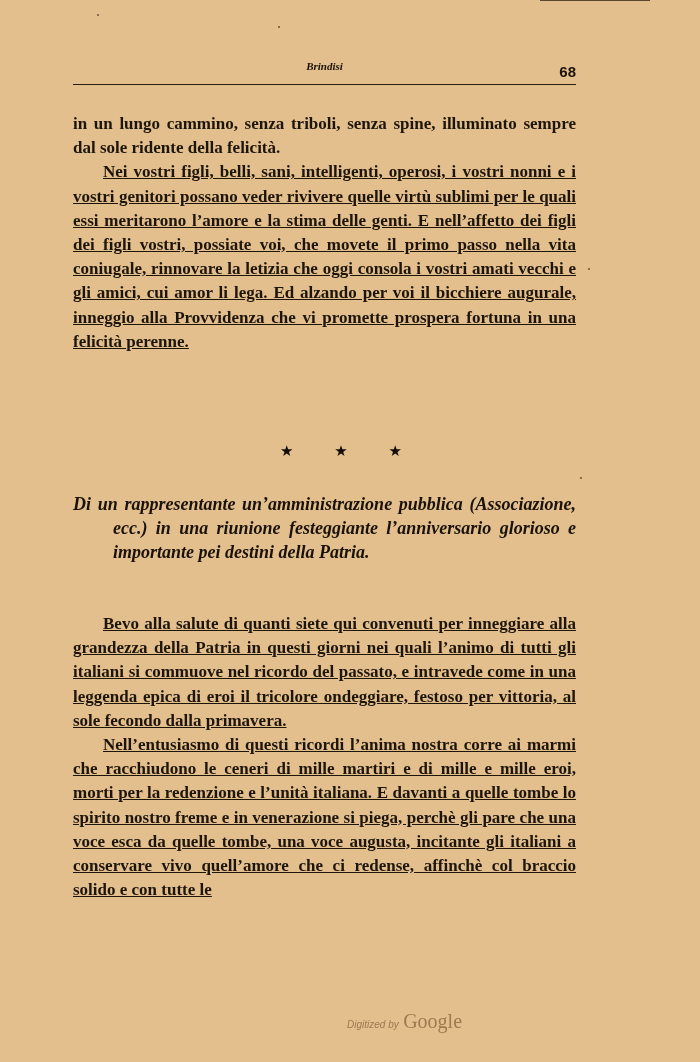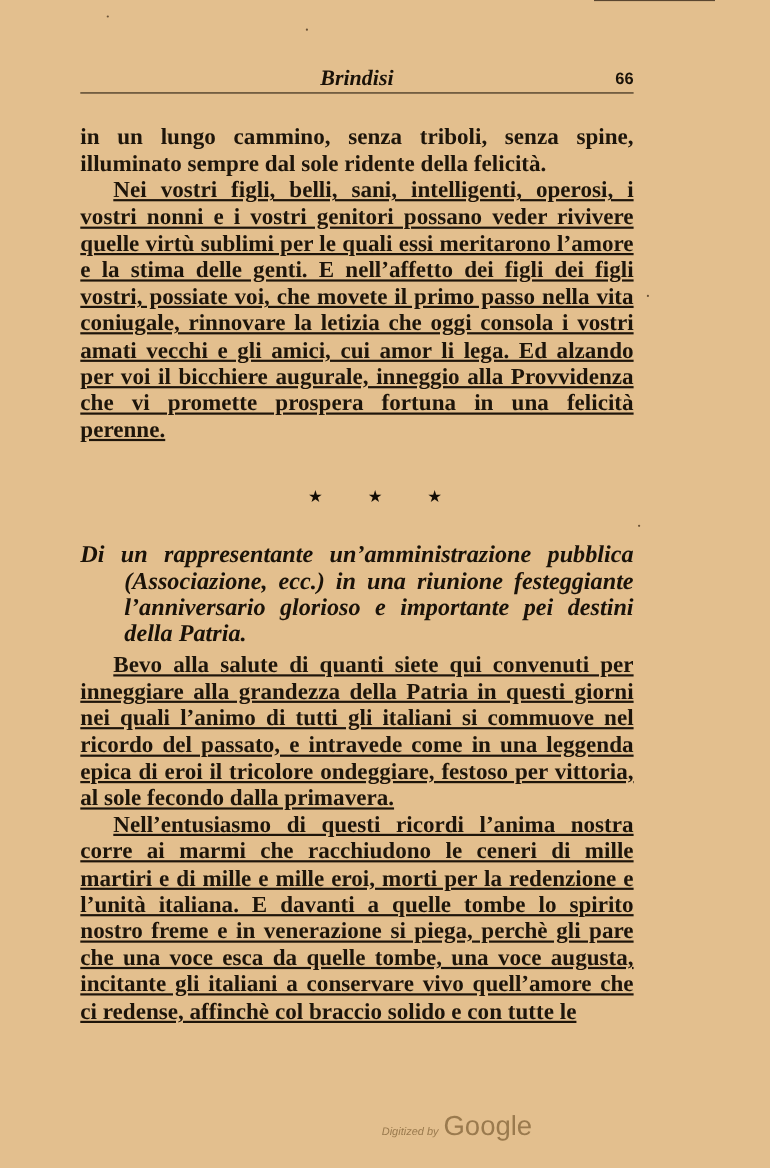--- a/index.html
+++ b/index.html
@@ -10,75 +10,75 @@
       color: #1a1208;
     }
     .topline { position: absolute; top: 0; right: 50px; width: 110px; height: 1px; background: #5a4630; }
     .header {
       position: absolute; left: 73px; top: 58px; width: 503px; height: 26px;
       border-bottom: 1.5px solid #2a1e10;
     }
     .running-title {
       position: absolute; left: 0; right: 0; top: 2px; text-align: center;
       font-family: "Liberation Serif", serif; font-style: italic; font-weight: bold;
-      font-size: 20px;
+      font-size: 11px;
     }
     .page-number {
       position: absolute; right: 0; top: 5px;
       font-family: "Liberation Sans", sans-serif; font-weight: bold; font-size: 15px;
     }
     .text-block { position: absolute; left: 73px; width: 503px; }
     .para {
-      margin: 0; font-family: "Liberation Serif", serif; font-size: 21px;
+      margin: 0; font-family: "Liberation Serif", serif; font-size: 17px;
       line-height: 24.2px; text-align: justify; text-align-last: left; font-weight: bold;
       color: #1e150a;
     }
     .indent { text-indent: 30px; text-decoration: underline; }
     .stars {
       position: absolute; left: 0; right: 0; top: 442px; text-align: center;
       font-size: 15px; letter-spacing: 18px; color: #120c05;
     }
     .heading {
       position: absolute; left: 73px; top: 492px; width: 503px;
       font-family: "Liberation Serif", serif; font-style: italic; font-weight: bold;
-      font-size: 22px; line-height: 24px; text-align: justify; text-align-last: left;
+      font-size: 18px; line-height: 24px; text-align: justify; text-align-last: left;
       padding-left: 40px; text-indent: -40px; box-sizing: border-box;
     }
     .watermark {
       position: absolute; left: 347px; top: 1010px;
       color: #9a7a4e; font-family: "Liberation Sans", sans-serif;
     }
     .watermark .small { font-size: 10px; font-style: italic; }
-    .watermark .big { font-family: Liberation Sans, sans-serif; font-size: 25px; }
+    .watermark .big { font-family: Liberation Serif, serif; font-size: 20px; }
     .speck { position: absolute; width: 2px; height: 2px; background: #6a5236; border-radius: 1px; }
   </style>
 </head>
 <body>
 
 <div class="topline"></div>
 <span class="speck" style="left:97px;top:14px"></span>
 <span class="speck" style="left:278px;top:26px"></span>
 <span class="speck" style="left:588px;top:268px"></span>
 <span class="speck" style="left:580px;top:477px"></span>
 
 <div class="header">
   <span class="running-title">Brindisi</span>
-  <span class="page-number">66</span>
+  <span class="page-number">68</span>
 </div>
 
 <div class="text-block" style="top:112px">
   <p class="para">in un lungo cammino, senza triboli, senza spine, illuminato sempre dal sole ridente della felicità.</p>
   <p class="para indent">Nei vostri figli, belli, sani, intelligenti, operosi, i vostri nonni e i vostri genitori possano veder rivivere quelle virtù sublimi per le quali essi meritarono l’amore e la stima delle genti. E nell’affetto dei figli dei figli vostri, possiate voi, che movete il primo passo nella vita coniugale, rinnovare la letizia che oggi consola i vostri amati vecchi e gli amici, cui amor li lega. Ed alzando per voi il bicchiere augurale, inneggio alla Provvidenza che vi promette prospera fortuna in una felicità perenne.</p>
 </div>
 
 <div class="stars">★ ★ ★</div>
 
 <div class="heading">Di un rappresentante un’amministrazione pubblica (Associazione, ecc.) in una riunione festeggiante l’anniversario glorioso e importante pei destini della Patria.</div>
 
-<div class="text-block" style="top:592px">
+<div class="text-block" style="top:612px">
   <p class="para indent">Bevo alla salute di quanti siete qui convenuti per inneggiare alla grandezza della Patria in questi giorni nei quali l’animo di tutti gli italiani si commuove nel ricordo del passato, e intravede come in una leggenda epica di eroi il tricolore ondeggiare, festoso per vittoria, al sole fecondo dalla primavera.</p>
   <p class="para indent">Nell’entusiasmo di questi ricordi l’anima nostra corre ai marmi che racchiudono le ceneri di mille martiri e di mille e mille eroi, morti per la redenzione e l’unità italiana. E davanti a quelle tombe lo spirito nostro freme e in venerazione si piega, perchè gli pare che una voce esca da quelle tombe, una voce augusta, incitante gli italiani a conservare vivo quell’amore che ci redense, affinchè col braccio solido e con tutte le</p>
 </div>
 
 <div class="watermark">
   <span class="small">Digitized by</span>
   <span class="big">Google</span>
 </div>
 
 </body></html>

